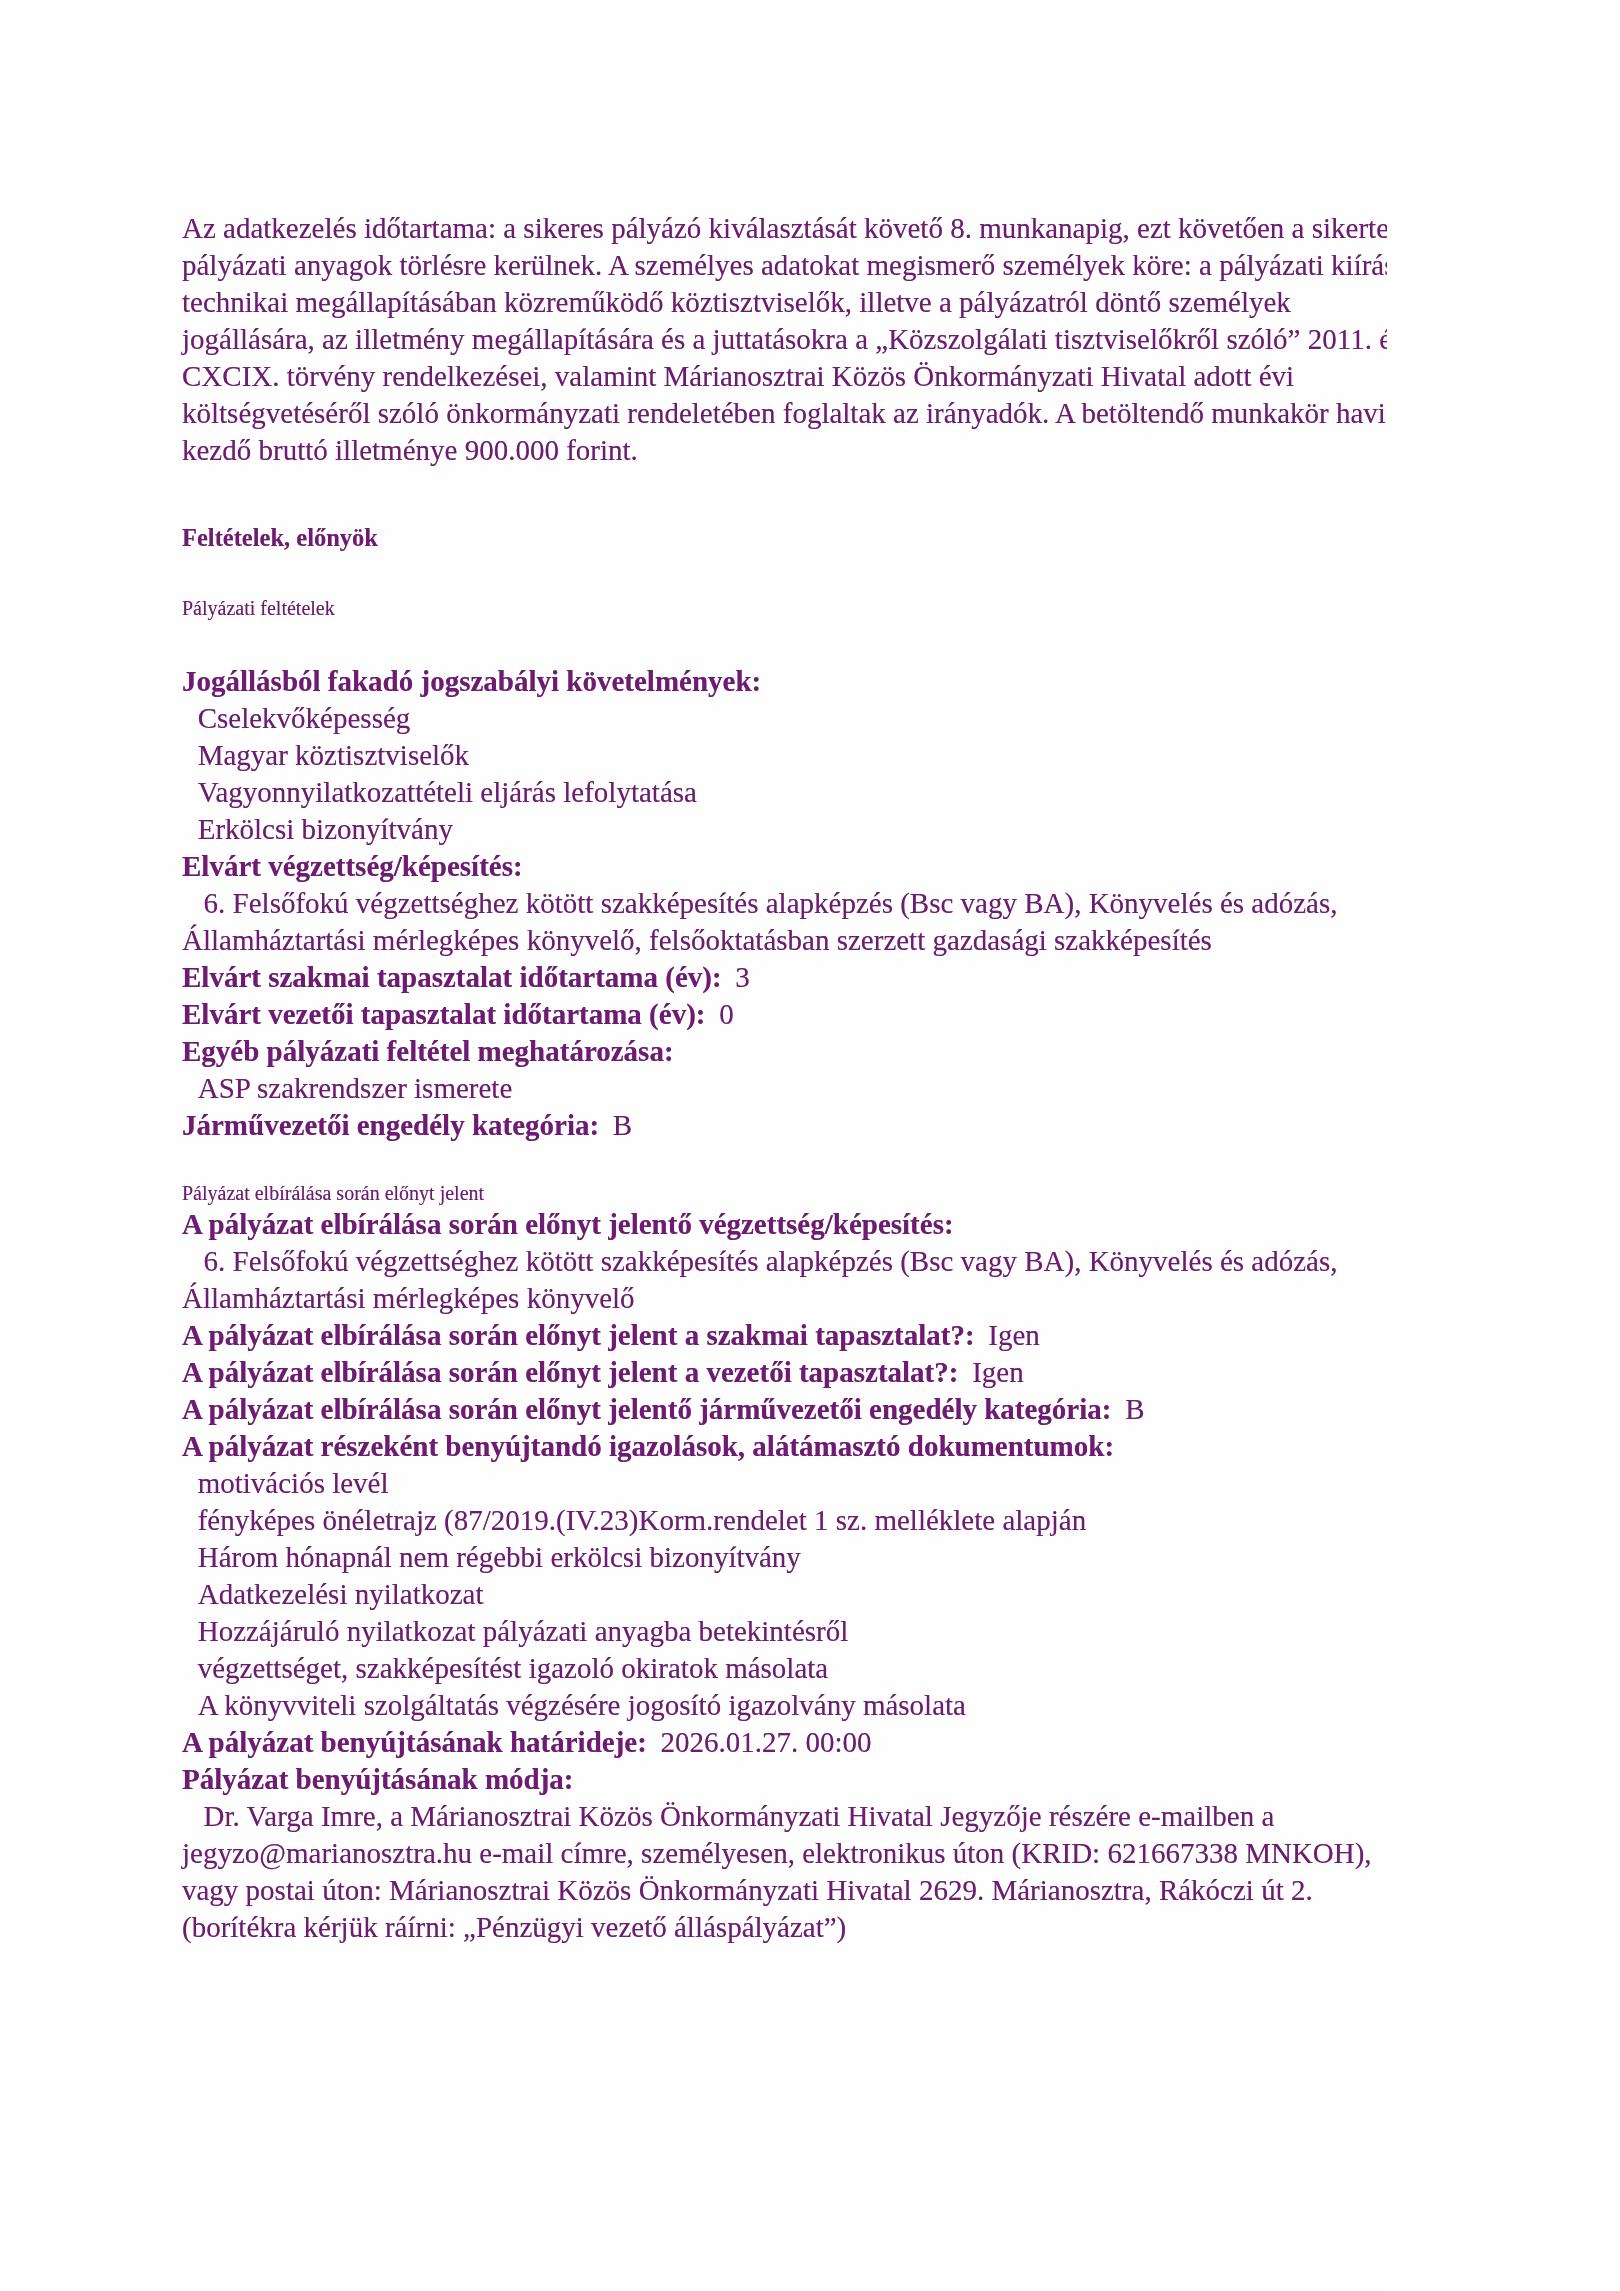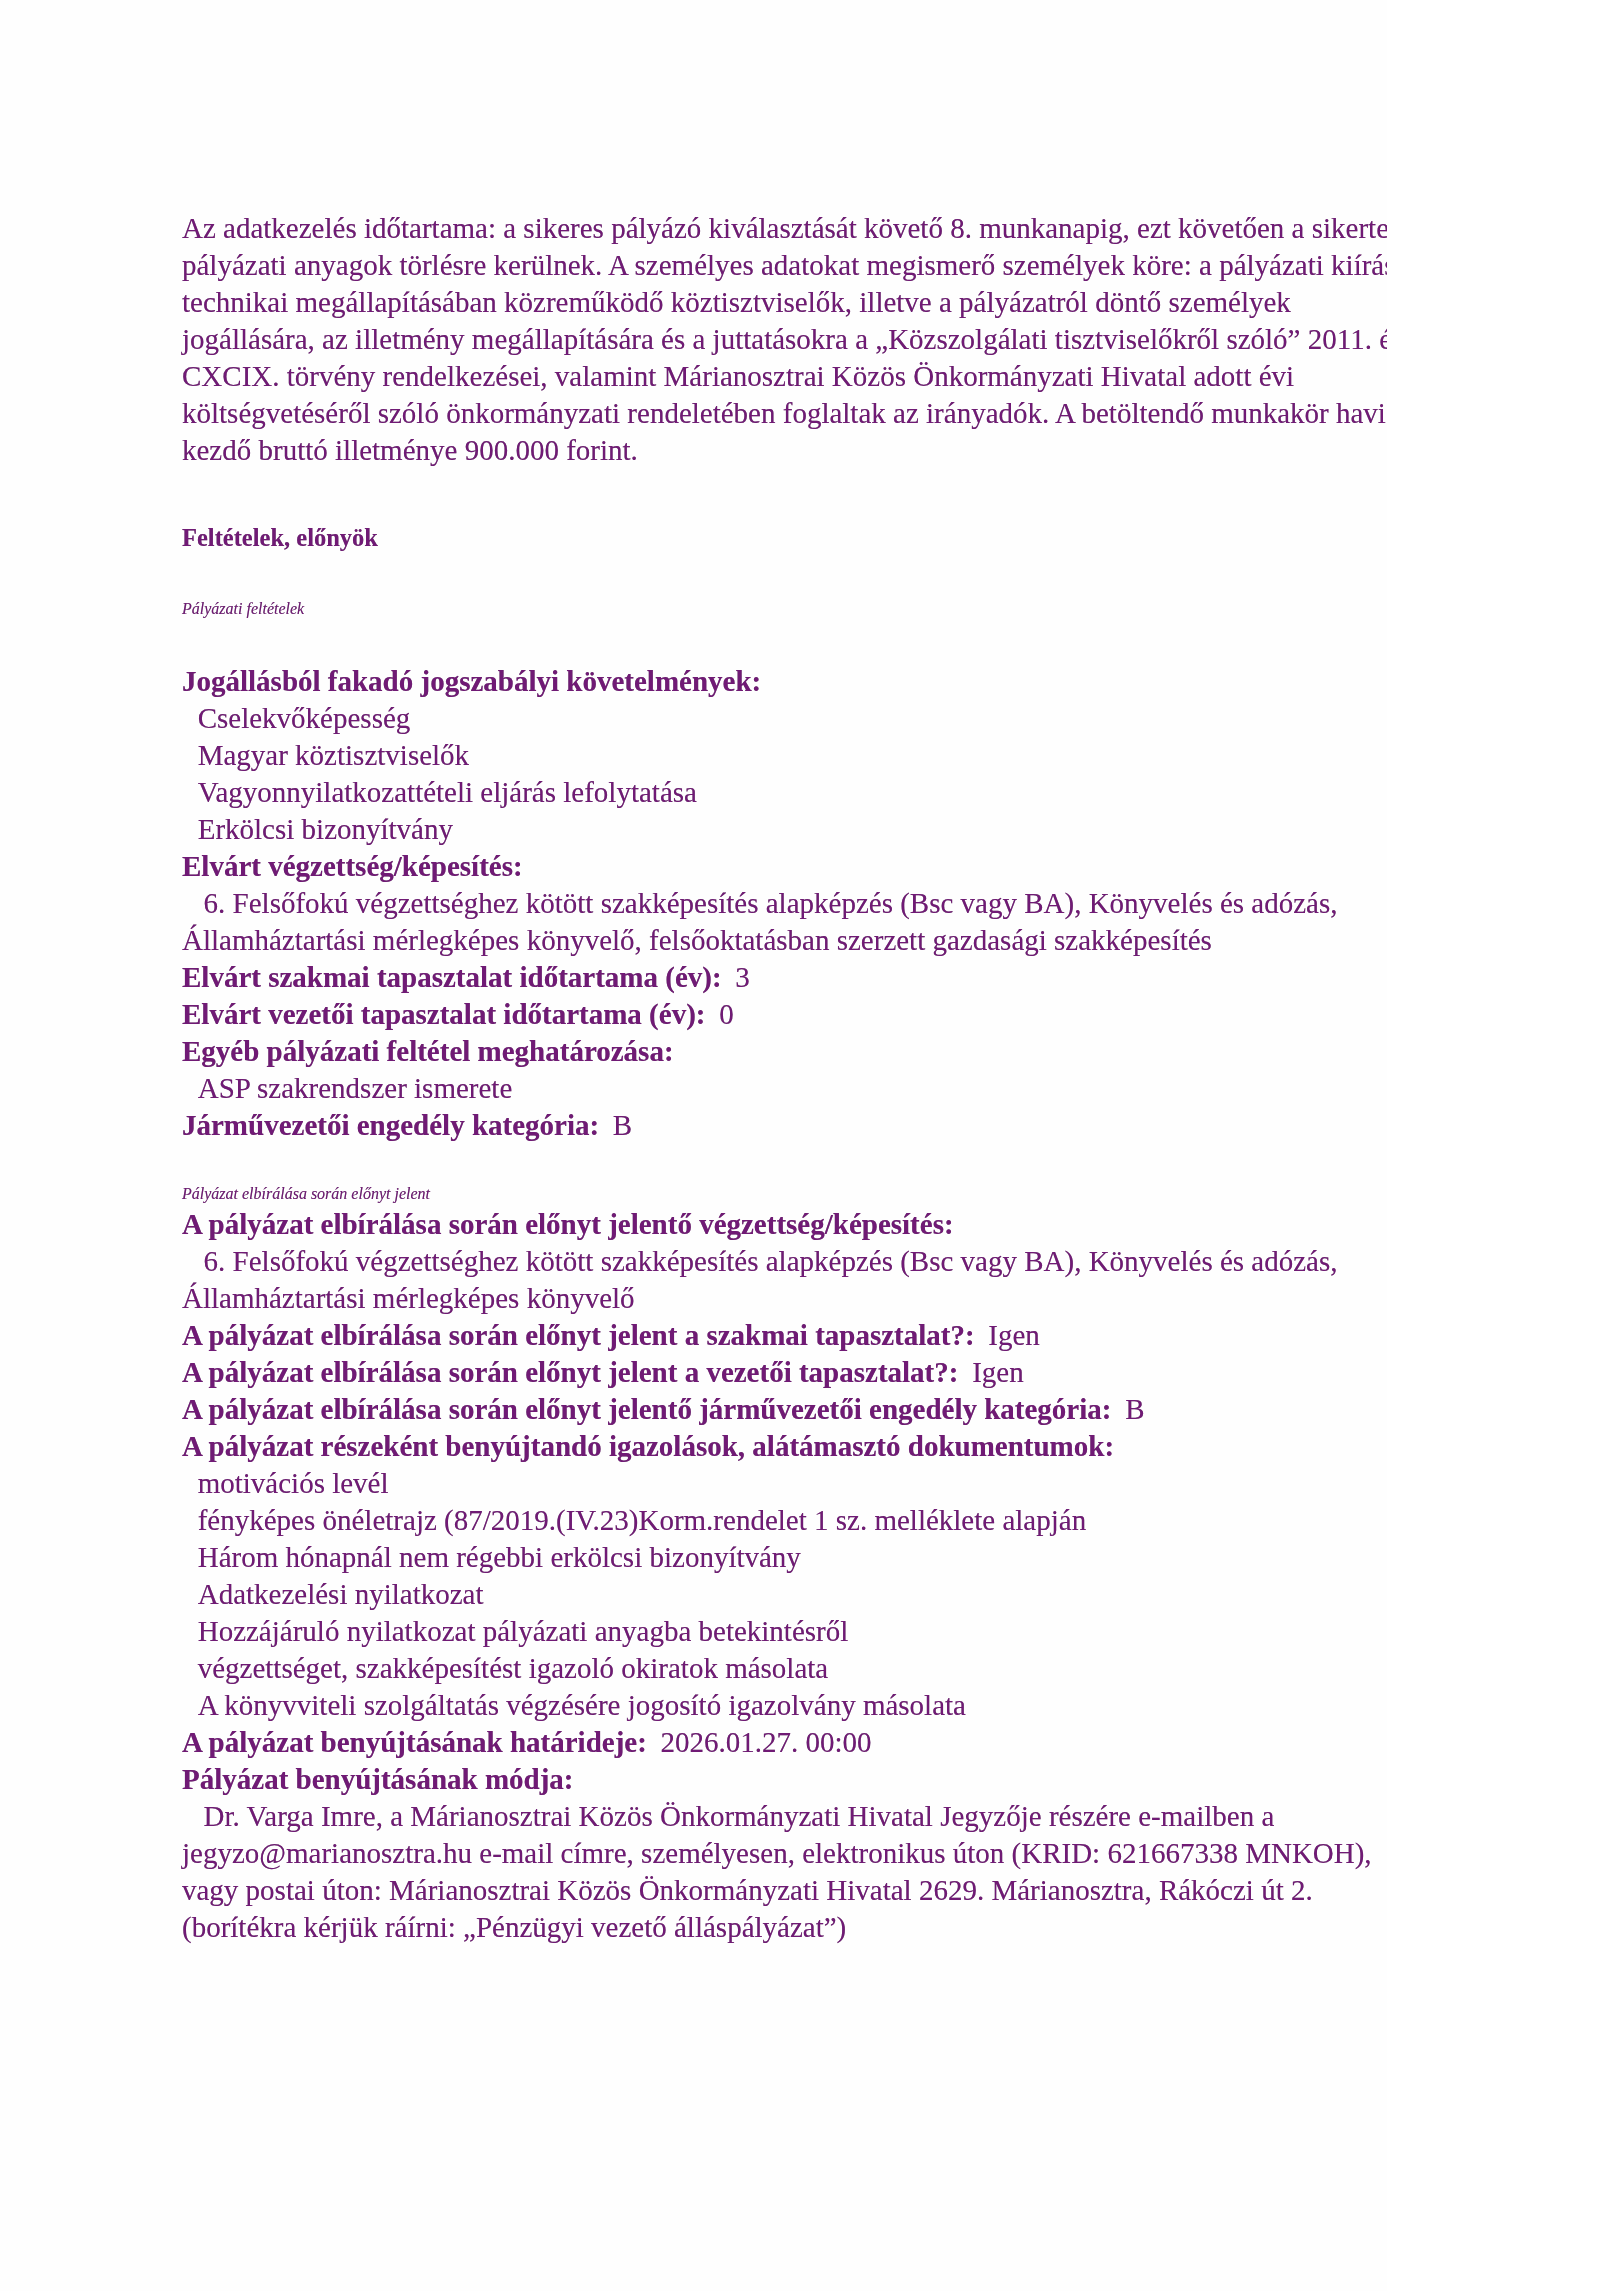--- a/index.html
+++ b/index.html
@@ -37,23 +37,22 @@
   .bold { font-weight: bold; }
   .ind { padding-left: 15.7px; }
   .val { font-weight: normal; margin-left: 13.7px; }
   .cond-heading {
     font-size: 24.5px;
     line-height: 31px;
     font-weight: bold;
     margin: 53px 0 0 0;
   }
   .sub-label {
-    font-size: 16px;
+    font-size: 20px;
     line-height: 25.5px;
-    font-style: italic;
     font-weight: normal;
   }
   .sub-label.first { margin-top: 43px; }
   .sub-label.second { margin-top: 37px; }
   .block-a { margin-top: 41px; }
   .block-b { }
   
   .content { text-shadow: 0 0 0.5px rgba(20,20,20,0.45); }
 </style>
 </head>

